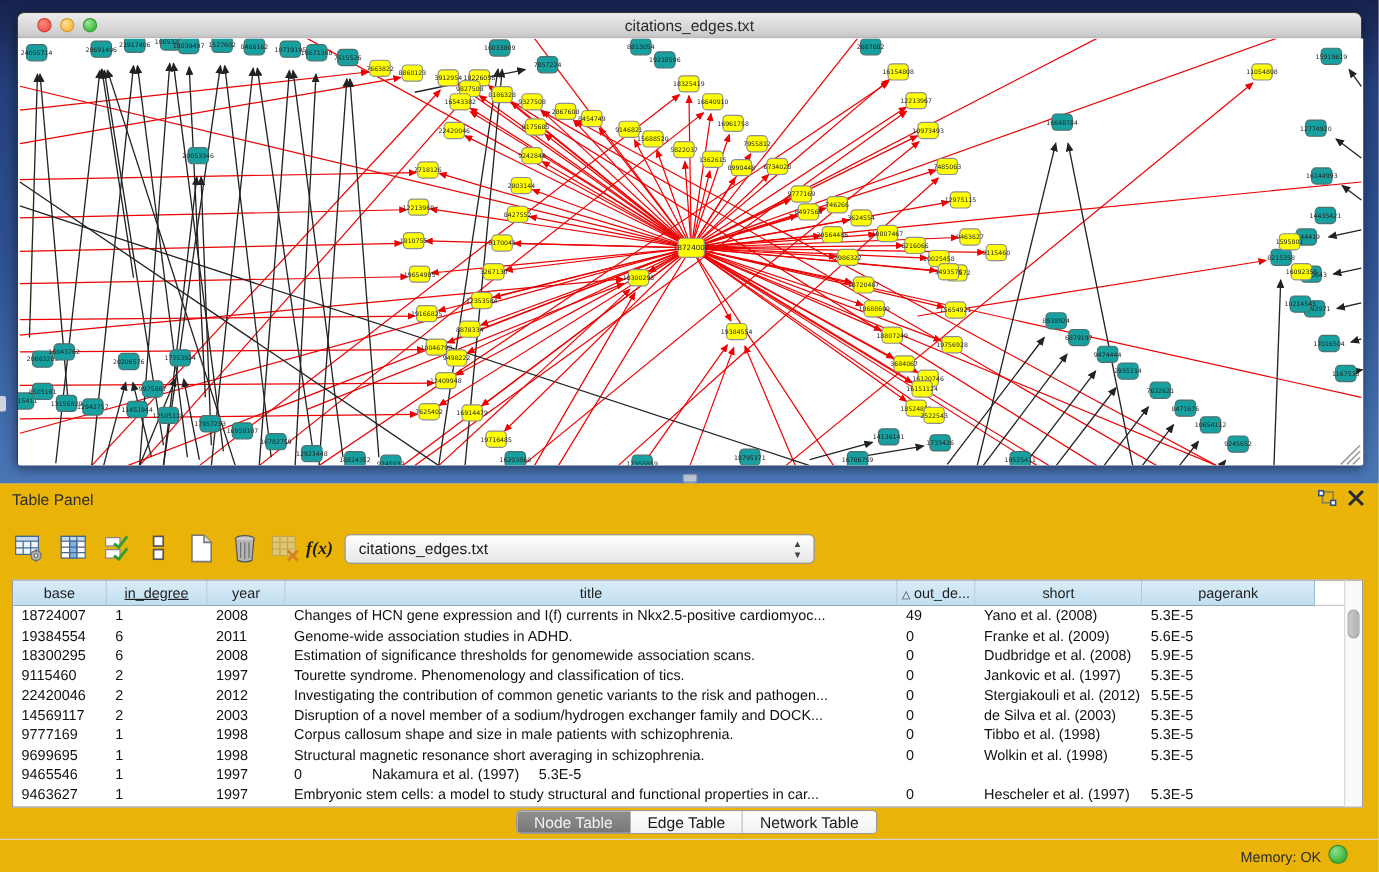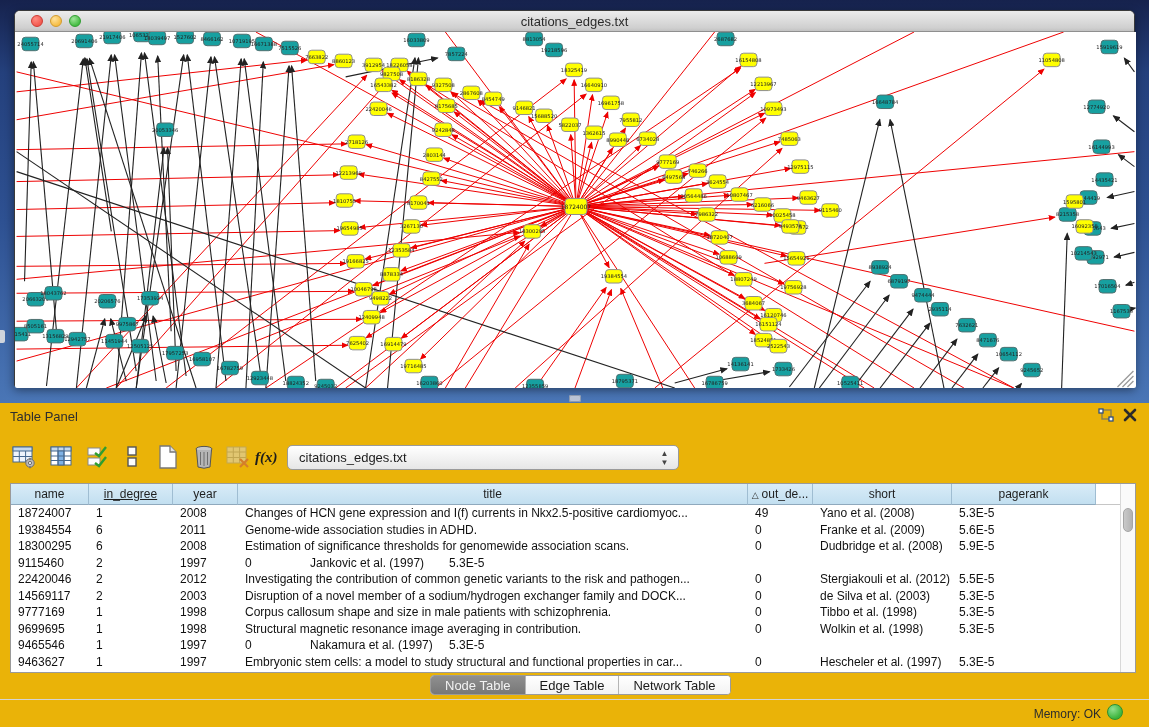--- a/index.html
+++ b/index.html
@@ -907,21 +907,21 @@
       </svg>
     </button>
     <div id="combo">
       <span id="combo-text">citations_edges.txt</span>
       <span id="combo-arrows">▲<br>▼</span>
     </div>
   </div>
 
   <div id="table-box">
     <div id="thead">
-        <div class="th" style="width: 78px;">name</div>
+        <div class="th" style="width: 78px;">base</div>
         <div class="th" style="width: 84px; text-decoration: underline;">in_degree</div>
         <div class="th" style="width: 65px;">year</div>
         <div class="th" style="width: 510px;">title</div>
         <div class="th" style="width: 65px;"><span class="sort">△</span>out_de...</div>
         <div class="th" style="width: 139px;">short</div>
         <div class="th" style="width: 144px;">pagerank</div>
         <div id="thead-filler"></div>
       </div>
     <div id="tbody">
         <div class="tr">
@@ -948,20 +948,21 @@
           <div class="td" style="width: 65px;">2008</div>
           <div class="td" style="width: 510px;">Estimation of significance thresholds for genomewide association scans.</div>
           <div class="td" style="width: 65px;">0</div>
           <div class="td" style="width: 139px;">Dudbridge et al. (2008)</div>
           <div class="td" style="width: 144px;">5.9E-5</div>
         </div>
         <div class="tr">
           <div class="td" style="width: 78px;">9115460</div>
           <div class="td" style="width: 84px;">2</div>
           <div class="td" style="width: 65px;">1997</div>
+          <div class="td" style="width: 510px;">Tourette syndrome. Phenomenology and classification of tics.</div>
           <div class="td" style="width: 65px;">0</div>
           <div class="td" style="width: 139px;">Jankovic et al. (1997)</div>
           <div class="td" style="width: 144px;">5.3E-5</div>
         </div>
         <div class="tr">
           <div class="td" style="width: 78px;">22420046</div>
           <div class="td" style="width: 84px;">2</div>
           <div class="td" style="width: 65px;">2012</div>
           <div class="td" style="width: 510px;">Investigating the contribution of common genetic variants to the risk and pathogen...</div>
           <div class="td" style="width: 65px;">0</div>
@@ -983,21 +984,21 @@
           <div class="td" style="width: 65px;">1998</div>
           <div class="td" style="width: 510px;">Corpus callosum shape and size in male patients with schizophrenia.</div>
           <div class="td" style="width: 65px;">0</div>
           <div class="td" style="width: 139px;">Tibbo et al. (1998)</div>
           <div class="td" style="width: 144px;">5.3E-5</div>
         </div>
         <div class="tr">
           <div class="td" style="width: 78px;">9699695</div>
           <div class="td" style="width: 84px;">1</div>
           <div class="td" style="width: 65px;">1998</div>
-          <div class="td" style="width: 510px;">Structural magnetic resonance image averaging in contribution.</div>
+          <div class="td" style="width: 510px;">Structural magnetic resonance short averaging in schizophrenia.</div>
           <div class="td" style="width: 65px;">0</div>
           <div class="td" style="width: 139px;">Wolkin et al. (1998)</div>
           <div class="td" style="width: 144px;">5.3E-5</div>
         </div>
         <div class="tr">
           <div class="td" style="width: 78px;">9465546</div>
           <div class="td" style="width: 84px;">1</div>
           <div class="td" style="width: 65px;">1997</div>
           <div class="td" style="width: 65px;">0</div>
           <div class="td" style="width: 139px;">Nakamura et al. (1997)</div>

